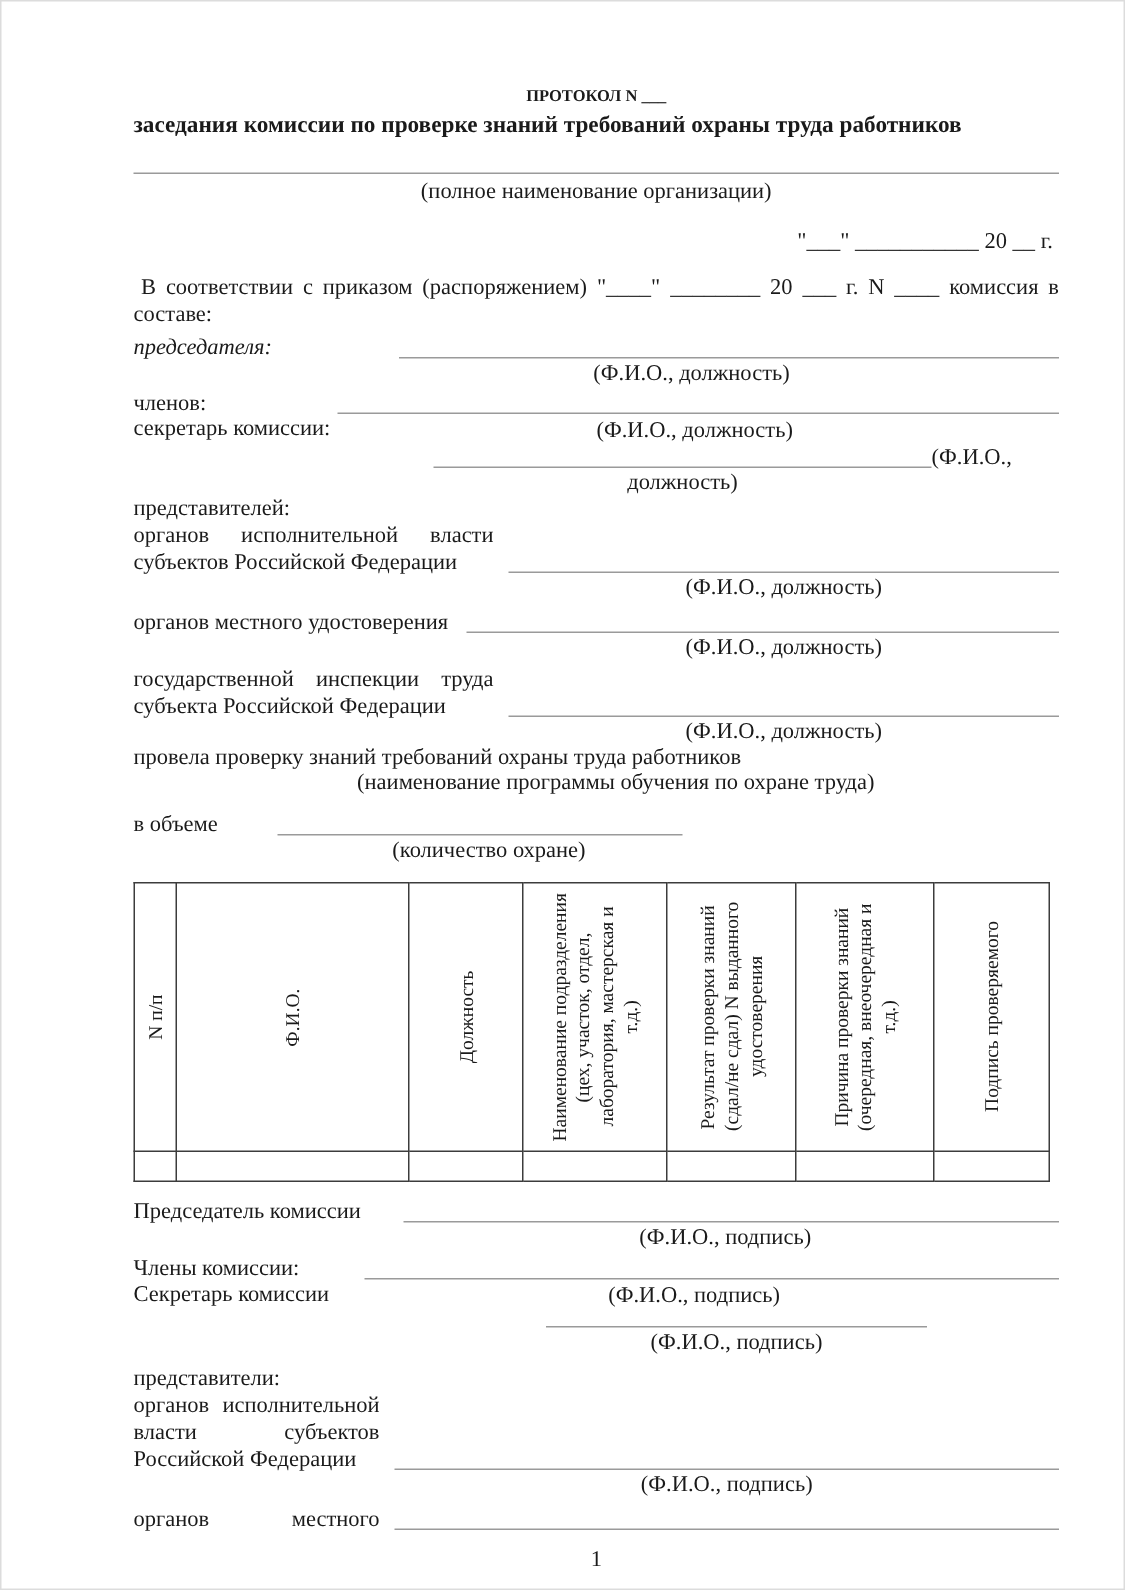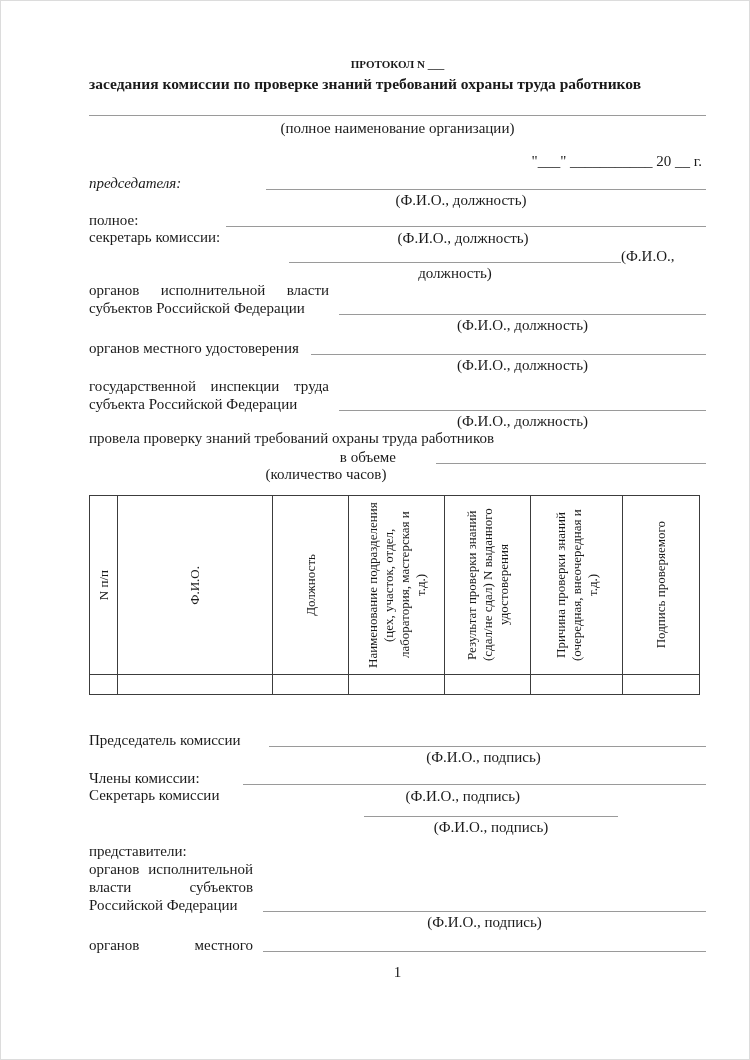--- a/index.html
+++ b/index.html
@@ -53,44 +53,46 @@
   <div class="content">
 
     <div class="title">ПРОТОКОЛ N ___</div>
     <div class="subtitle">заседания комиссии по проверке знаний требований охраны труда работников</div>
 
     <div class="rule-full"></div>
     <div class="cap" style="margin-top:4px;">(полное наименование организации)</div>
 
     <div class="right" style="margin-top:16px;line-height:18px;padding-right:4px;">"___" ___________ 20 __ г.</div>
 
+    <div class="justify" style="margin-top:13px;line-height:18px;text-indent:5px;">В соответствии с приказом (распоряжением) "____" ________ 20 ___ г. N ____ комиссия в составе:</div>
 
     <div class="frow" style="margin-top:5px;font-style:italic;">
       <span class="flabel">председателя:</span>
       <span class="fline" style="margin-left:85px;"></span>
     </div>
     <div class="cap" style="margin-left:127px;">(Ф.И.О., должность)</div>
 
     <div class="frow" style="margin-top:4px;">
-      <span class="flabel">полное:</span>
+      <span class="flabel">членов:</span>
       <span class="fline" style="margin-left:88px;"></span>
     </div>
 
     <div class="frow">
       <span class="flabel">секретарь комиссии:</span>
       <span class="ffill cap">(Ф.И.О., должность)</span>
     </div>
 
     <div class="frow" style="margin-top:2px;">
       <span style="width:200px;"></span>
       <span class="fline" style="max-width:332px;"></span>
       <span class="flabel">(Ф.И.О.,</span>
     </div>
     <div class="cap" style="margin-left:200px;width:332px;">должность)</div>
 
+    <div style="line-height:17px;margin-top:1px;">представителей:</div>
 
     <div class="twocol">
       <div class="lcol justify" style="width:240px;">органов исполнительной власти субъектов Российской Федерации</div>
       <div class="rcol" style="margin-left:10px;">
         <div class="rline" style="margin-bottom:2px;"></div>
       </div>
     </div>
     <div class="cap" style="margin-left:250px;">(Ф.И.О., должность)</div>
 
     <div class="frow" style="margin-top:7px;">
@@ -102,26 +104,27 @@
     <div class="twocol" style="margin-top:4px;">
       <div class="lcol justify" style="width:240px;">государственной инспекции труда субъекта Российской Федерации</div>
       <div class="rcol" style="margin-left:10px;">
         <div class="rline" style="margin-bottom:2px;"></div>
       </div>
     </div>
     <div class="cap" style="margin-left:250px;">(Ф.И.О., должность)</div>
 
     <div style="line-height:17px;margin-top:1px;">провела проверку знаний требований охраны труда работников</div>
 
-
-    <div class="frow" style="margin-top:2px;justify-content:flex-end;">
+    <div class="cap" style="margin-left:26px;">(наименование программы обучения по охране труда)</div>
+
+    <div class="frow" style="margin-top:12px;">
       <span class="flabel">в объеме</span>
       <span class="fline" style="margin-left:40px;max-width:270px;"></span>
     </div>
-    <div class="cap" style="margin-left:102px;width:270px;">(количество часов)</div>
+    <div class="cap" style="margin-left:102px;width:270px;">(количество охране)</div>
 
     <table class="grid">
       <colgroup>
         <col style="width:28px;">
           <col style="width:155px;">
           <col style="width:76px;">
           <col style="width:96px;">
         <col style="width:86px;">
           <col style="width:92px;">
           <col style="width:77px;">
@@ -169,21 +172,21 @@
         <td class="empty"></td>
         <td class="empty"></td>
         <td class="empty"></td>
         <td class="empty"></td>
         <td class="empty"></td>
         <td class="empty"></td>
       </tr>
     </tbody>
       </table>
 
-    <div class="frow" style="margin-top:37px;">
+    <div class="frow" style="margin-top:12px;">
       <span class="flabel">Председатель комиссии</span>
       <span class="fline" style="margin-left:28px;"></span>
     </div>
     <div class="cap" style="margin-left:172px;">(Ф.И.О., подпись)</div>
 
     <div class="frow" style="margin-top:5px;">
       <span class="flabel">Члены комиссии:</span>
       <span class="fline" style="margin-left:43px;"></span>
     </div>
     <div class="frow">

